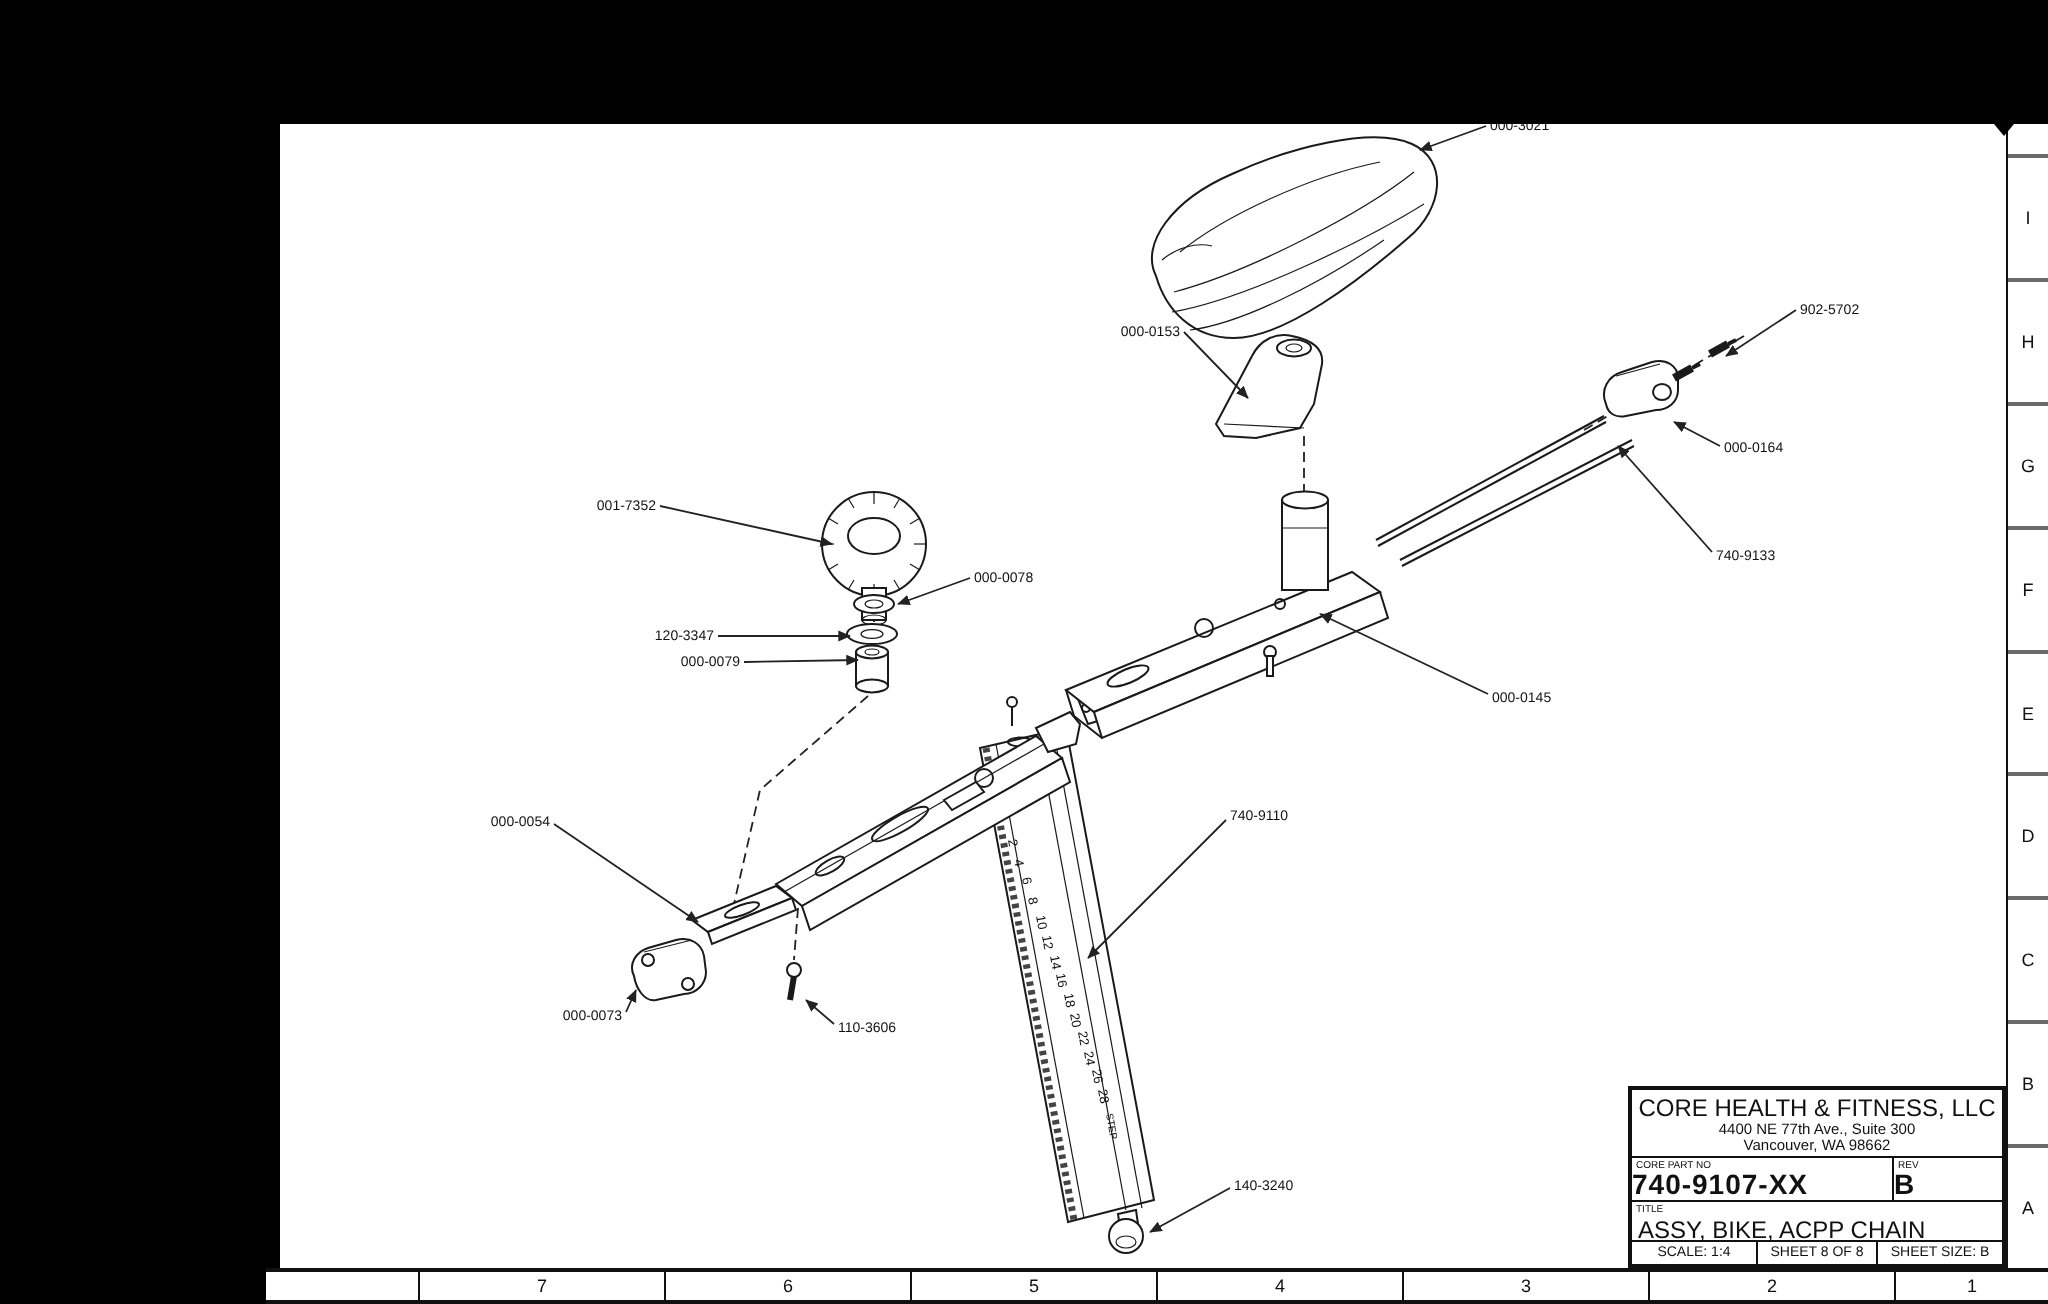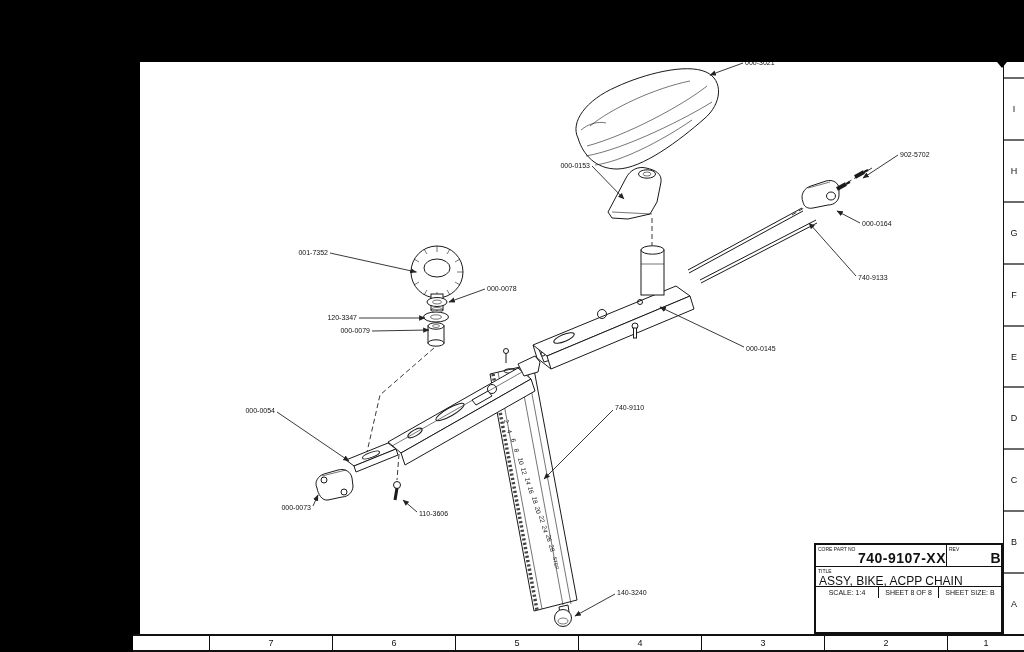--- a/index.html
+++ b/index.html
@@ -37,21 +37,21 @@
     position:absolute; left:814px; top:543px; width:189px; height:91px; background:#fff;
     border:2px solid #111; box-sizing:border-box;
   }
   .tb-company { height:34px; border-bottom:1.5px solid #111; box-sizing:border-box; text-align:center; overflow:hidden; }
   .tb-name { font-size:12px; letter-spacing:0px; margin-top:2px; white-space:nowrap; }
   .tb-addr { font-size:7.5px; line-height:8px; }
   .tb-row2 { height:22px; border-bottom:1.5px solid #111; box-sizing:border-box; display:flex; }
   .tb-part { width:131px; border-right:1.5px solid #111; box-sizing:border-box; position:relative; }
   .tb-rev  { flex:1; position:relative; }
   .tb-mini { position:absolute; left:2px; top:1px; font-size:5px; }
-  .tb-big  { position:absolute; left:0; right:0; top:5px; text-align:right; font-size:14px; font-weight:bold; letter-spacing:0.5px; }
+  .tb-big  { position:absolute; left:0; right:0; top:5px; text-align:left; font-size:14px; font-weight:bold; letter-spacing:0.5px; }
   .tb-row3 { height:20px; border-bottom:1.5px solid #111; box-sizing:border-box; position:relative; }
   .tb-title { position:absolute; left:3px; top:7px; font-size:12px; white-space:nowrap; }
   .tb-row4 { height:11px; display:flex; }
   .tb-cell { display:flex; align-items:center; justify-content:center; font-size:7px;
              border-right:1.5px solid #111; box-sizing:border-box; white-space:nowrap; }
   .tb-cell:last-child { border-right:none; }
   .tbw1{width:63px}.tbw2{width:60px}.tbw3{flex:1}
 
   
   .ln   { stroke:#1a1a1a; stroke-width:1; fill:none; }
@@ -295,20 +295,25 @@
     <div class="ncell w123">7</div>
     <div class="ncell w123">6</div>
     <div class="ncell w123">5</div>
     <div class="ncell w123">4</div>
     <div class="ncell w123">3</div>
     <div class="ncell w123">2</div>
     <div class="ncell w76">1</div>
   </div>
 
   <div class="titleblock">
+    <div class="tb-company">
+      <div class="tb-name">CORE HEALTH &amp; FITNESS, LLC</div>
+      <div class="tb-addr">4400 NE 77th Ave., Suite 300</div>
+      <div class="tb-addr">Vancouver, WA 98662</div>
+    </div>
     <div class="tb-row2">
       <div class="tb-part">
         <div class="tb-mini">CORE PART NO</div>
         <div class="tb-big">740-9107-XX</div>
       </div>
       <div class="tb-rev">
         <div class="tb-mini">REV</div>
         <div class="tb-big">B</div>
       </div>
     </div>

